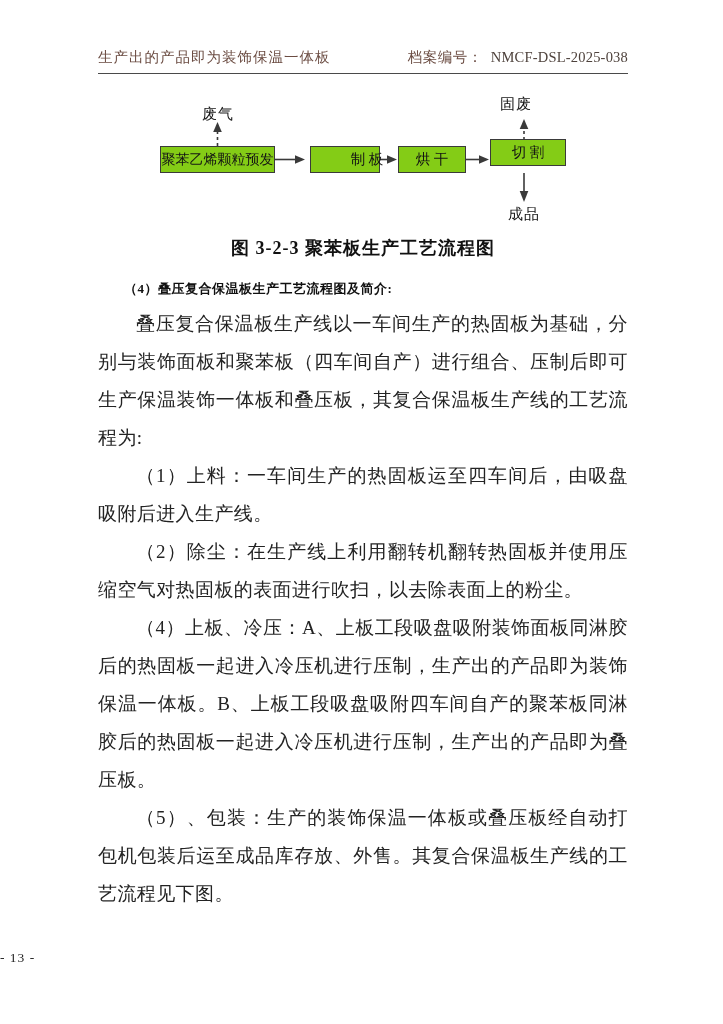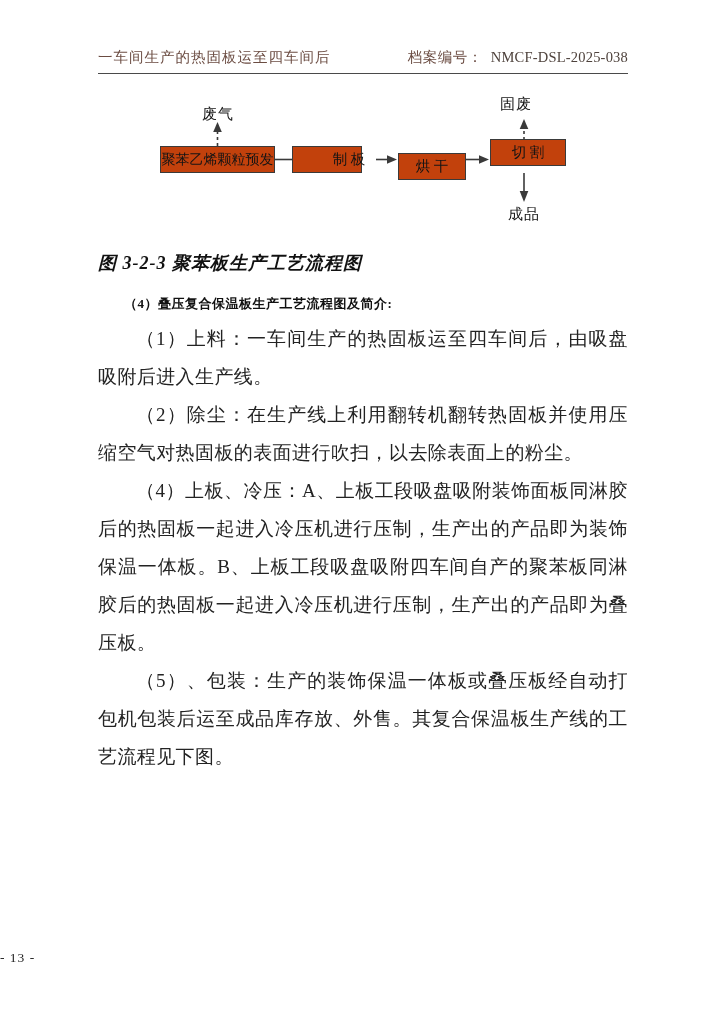--- a/index.html
+++ b/index.html
@@ -45,48 +45,47 @@
   .fc-arrows { position: absolute; left: 0; top: 0; }
   .fc-box {
     position: absolute;
     height: 27px;
     border: 1.6px solid #3a3a3a;
     display: flex;
     align-items: center;
     justify-content: center;
     font-size: 14.5px;
     color: #141414;
-    background: #c2410c;
+    background: #84cc16;
     white-space: nowrap;
     font-family: Liberation Serif, serif;
   }
   .box1 { left: 62px;  top: 55px; width: 115px; font-size: 14px; }
-  .box2 { left: 194px; top: 55px; width: 70px; padding-left: 44px; }
-  .box3 { left: 300px; top: 62px; width: 68px; }
+  .box2 { left: 212px; top: 55px; width: 70px; padding-left: 44px; }
+  .box3 { left: 300px; top: 55px; width: 68px; }
   .box4 { left: 392px; top: 48px; width: 76px; }
   .fc-label {
     position: absolute;
     width: 56px;
     text-align: center;
     font-size: 15px;
     color: #141414;
     letter-spacing: 1px;
   }
   .waste-gas   { left: 92px;  top: 14px; }
   .solid-waste { left: 390px; top: 4px; text-align: center;  }
   .product     { left: 398px; top: 114px; }
   
   .caption {
-    margin-top: 20px;
-    text-align: left;
+    margin-top: 5px;
+    text-align: center;
     font-weight: bold;
     font-size: 18px;
     color: #111111;
     letter-spacing: 1px;
-    font-style: italic;
   }
   .heading {
     margin-top: 13px;
     font-weight: bold;
     font-size: 13px;
     color: #111111;
     text-indent: 2em;
     letter-spacing: 0.5px;
     line-height: 32px;
   }
@@ -110,21 +109,21 @@
     letter-spacing: 1px;
   }
 </style>
 </head>
 <body>
 
 <div class="page">
   <div class="content">
 
     <div class="header-row">
-      <span>一车间生产的热固板运至四车间后</span>
+      <span>生产出的产品即为装饰保温一体板</span>
       <span class="archive">
         <span>档案编号：</span><span class="num">NMCF-DSL-2025-038</span>
       </span>
     </div>
     <hr class="header-rule">
 
     <div class="flowchart">
       <svg class="fc-arrows" width="530" height="140" viewBox="0 0 530 140">
 
         <line x1="119.5" y1="55" x2="119.5" y2="40" stroke="#3a3a3a" stroke-width="1.6" stroke-dasharray="3,3"></line>
@@ -151,20 +150,21 @@
       <div class="fc-box box2">制 板</div>
       <div class="fc-box box3">烘 干</div>
       <div class="fc-box box4">切 割</div>
       <div class="fc-label product">成品</div>
     </div>
 
     <div class="caption">图 3-2-3 聚苯板生产工艺流程图</div>
 
     <div class="heading">（4）叠压复合保温板生产工艺流程图及简介:</div>
 
+    <p class="body-para">叠压复合保温板生产线以一车间生产的热固板为基础，分别与装饰面板和聚苯板（四车间自产）进行组合、压制后即可生产保温装饰一体板和叠压板，其复合保温板生产线的工艺流程为:</p>
     <p class="body-para">（1）上料：一车间生产的热固板运至四车间后，由吸盘吸附后进入生产线。</p>
     <p class="body-para">（2）除尘：在生产线上利用翻转机翻转热固板并使用压缩空气对热固板的表面进行吹扫，以去除表面上的粉尘。</p>
     <p class="body-para">（4）上板、冷压：A、上板工段吸盘吸附装饰面板同淋胶后的热固板一起进入冷压机进行压制，生产出的产品即为装饰保温一体板。B、上板工段吸盘吸附四车间自产的聚苯板同淋胶后的热固板一起进入冷压机进行压制，生产出的产品即为叠压板。</p>
     <p class="body-para">（5）、包装：生产的装饰保温一体板或叠压板经自动打包机包装后运至成品库存放、外售。其复合保温板生产线的工艺流程见下图。</p>
 
   </div>
 
   <div class="page-number">- 13 -</div>
 </div>
 

